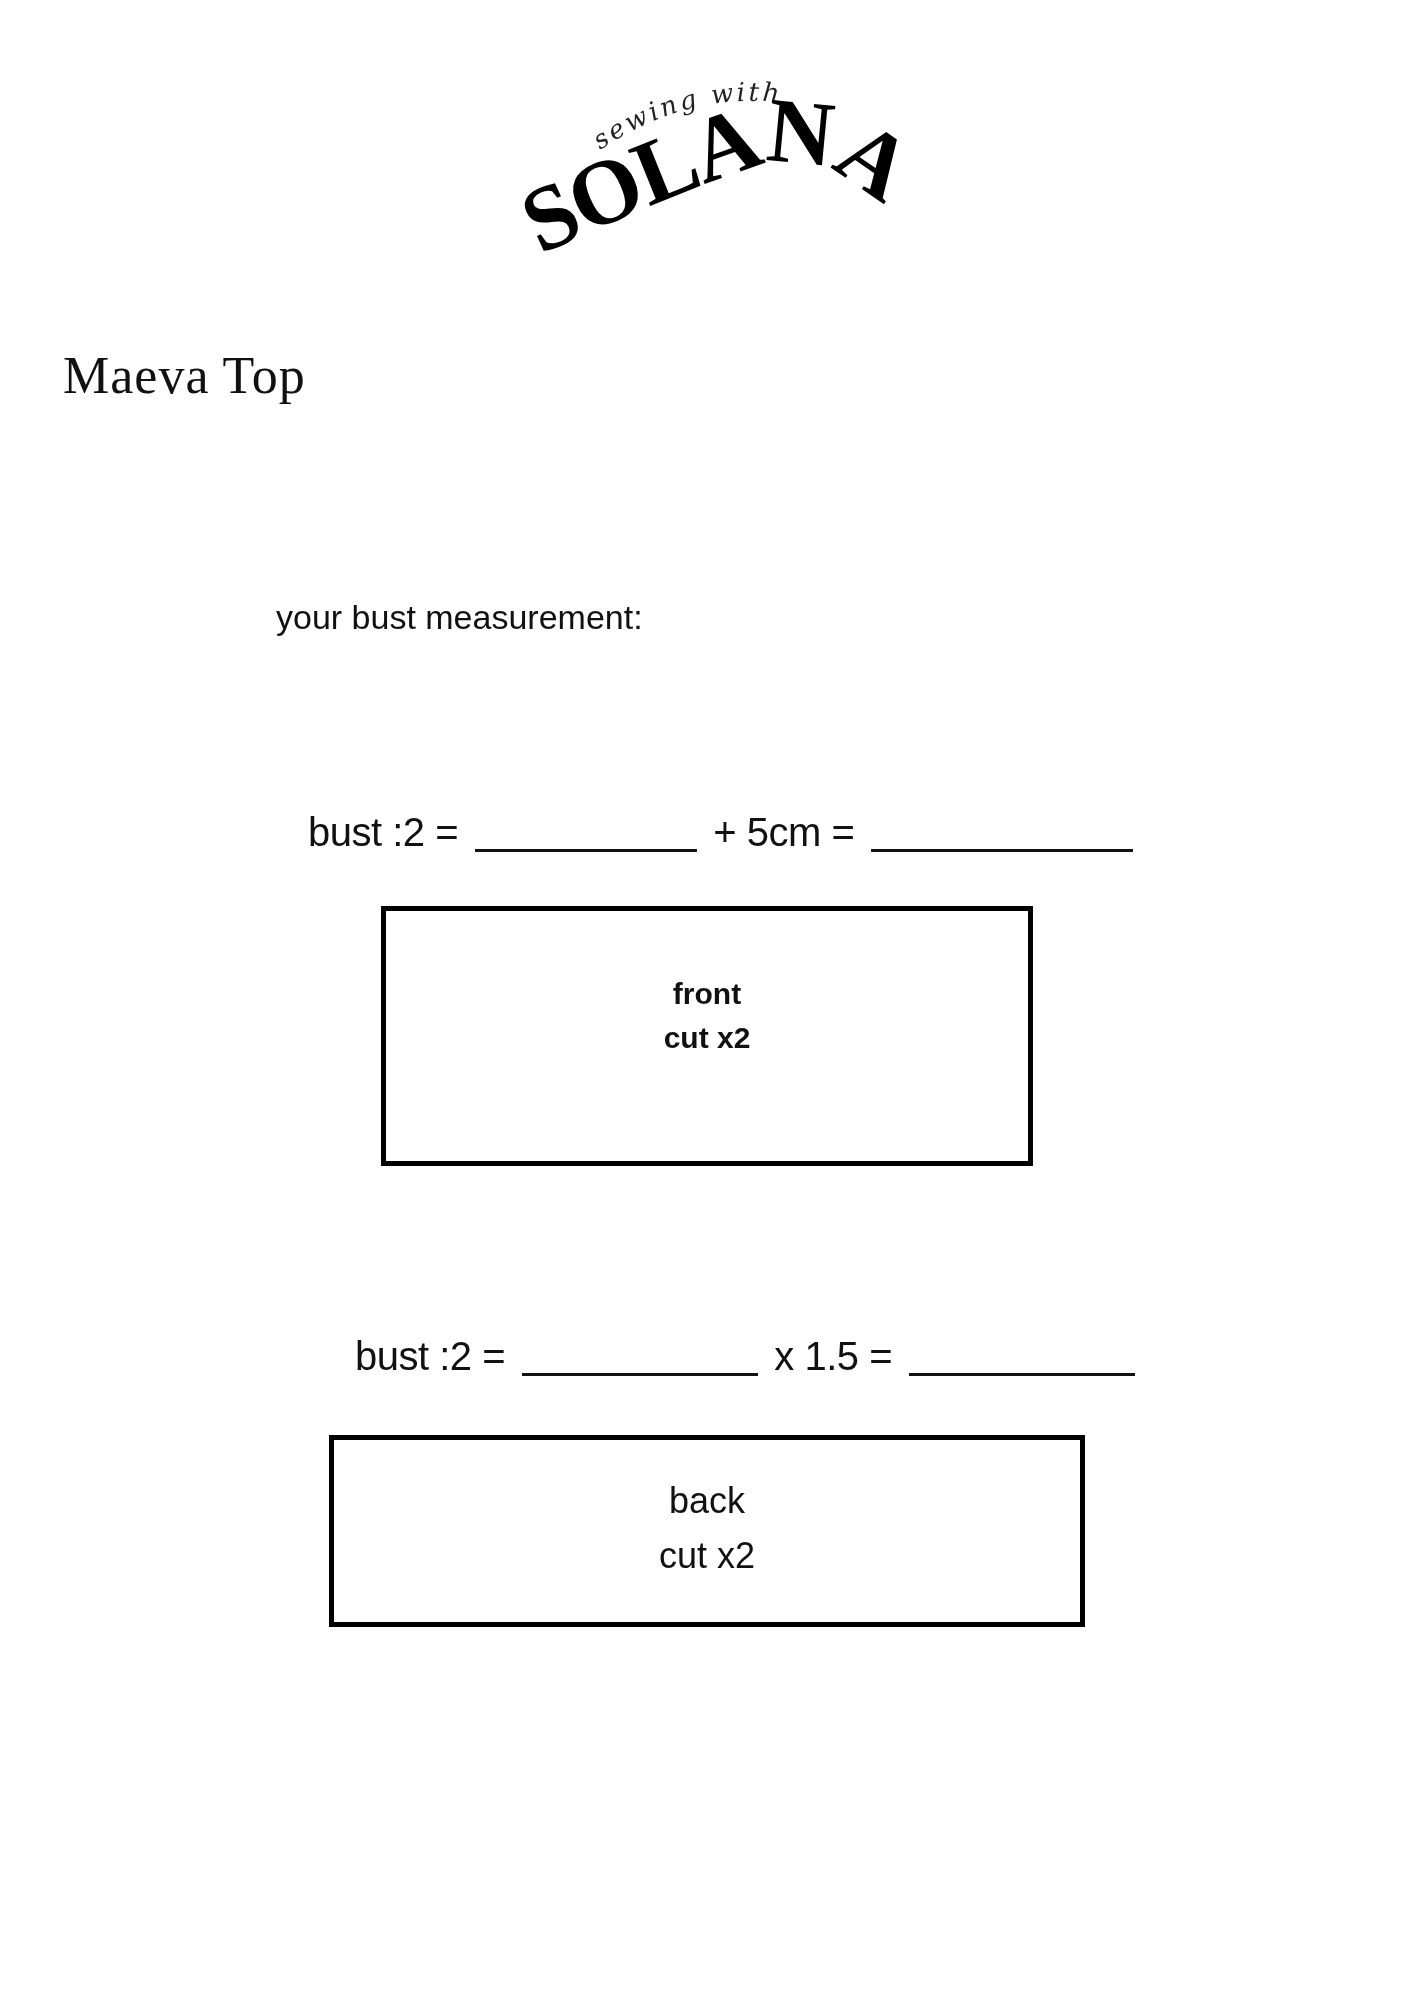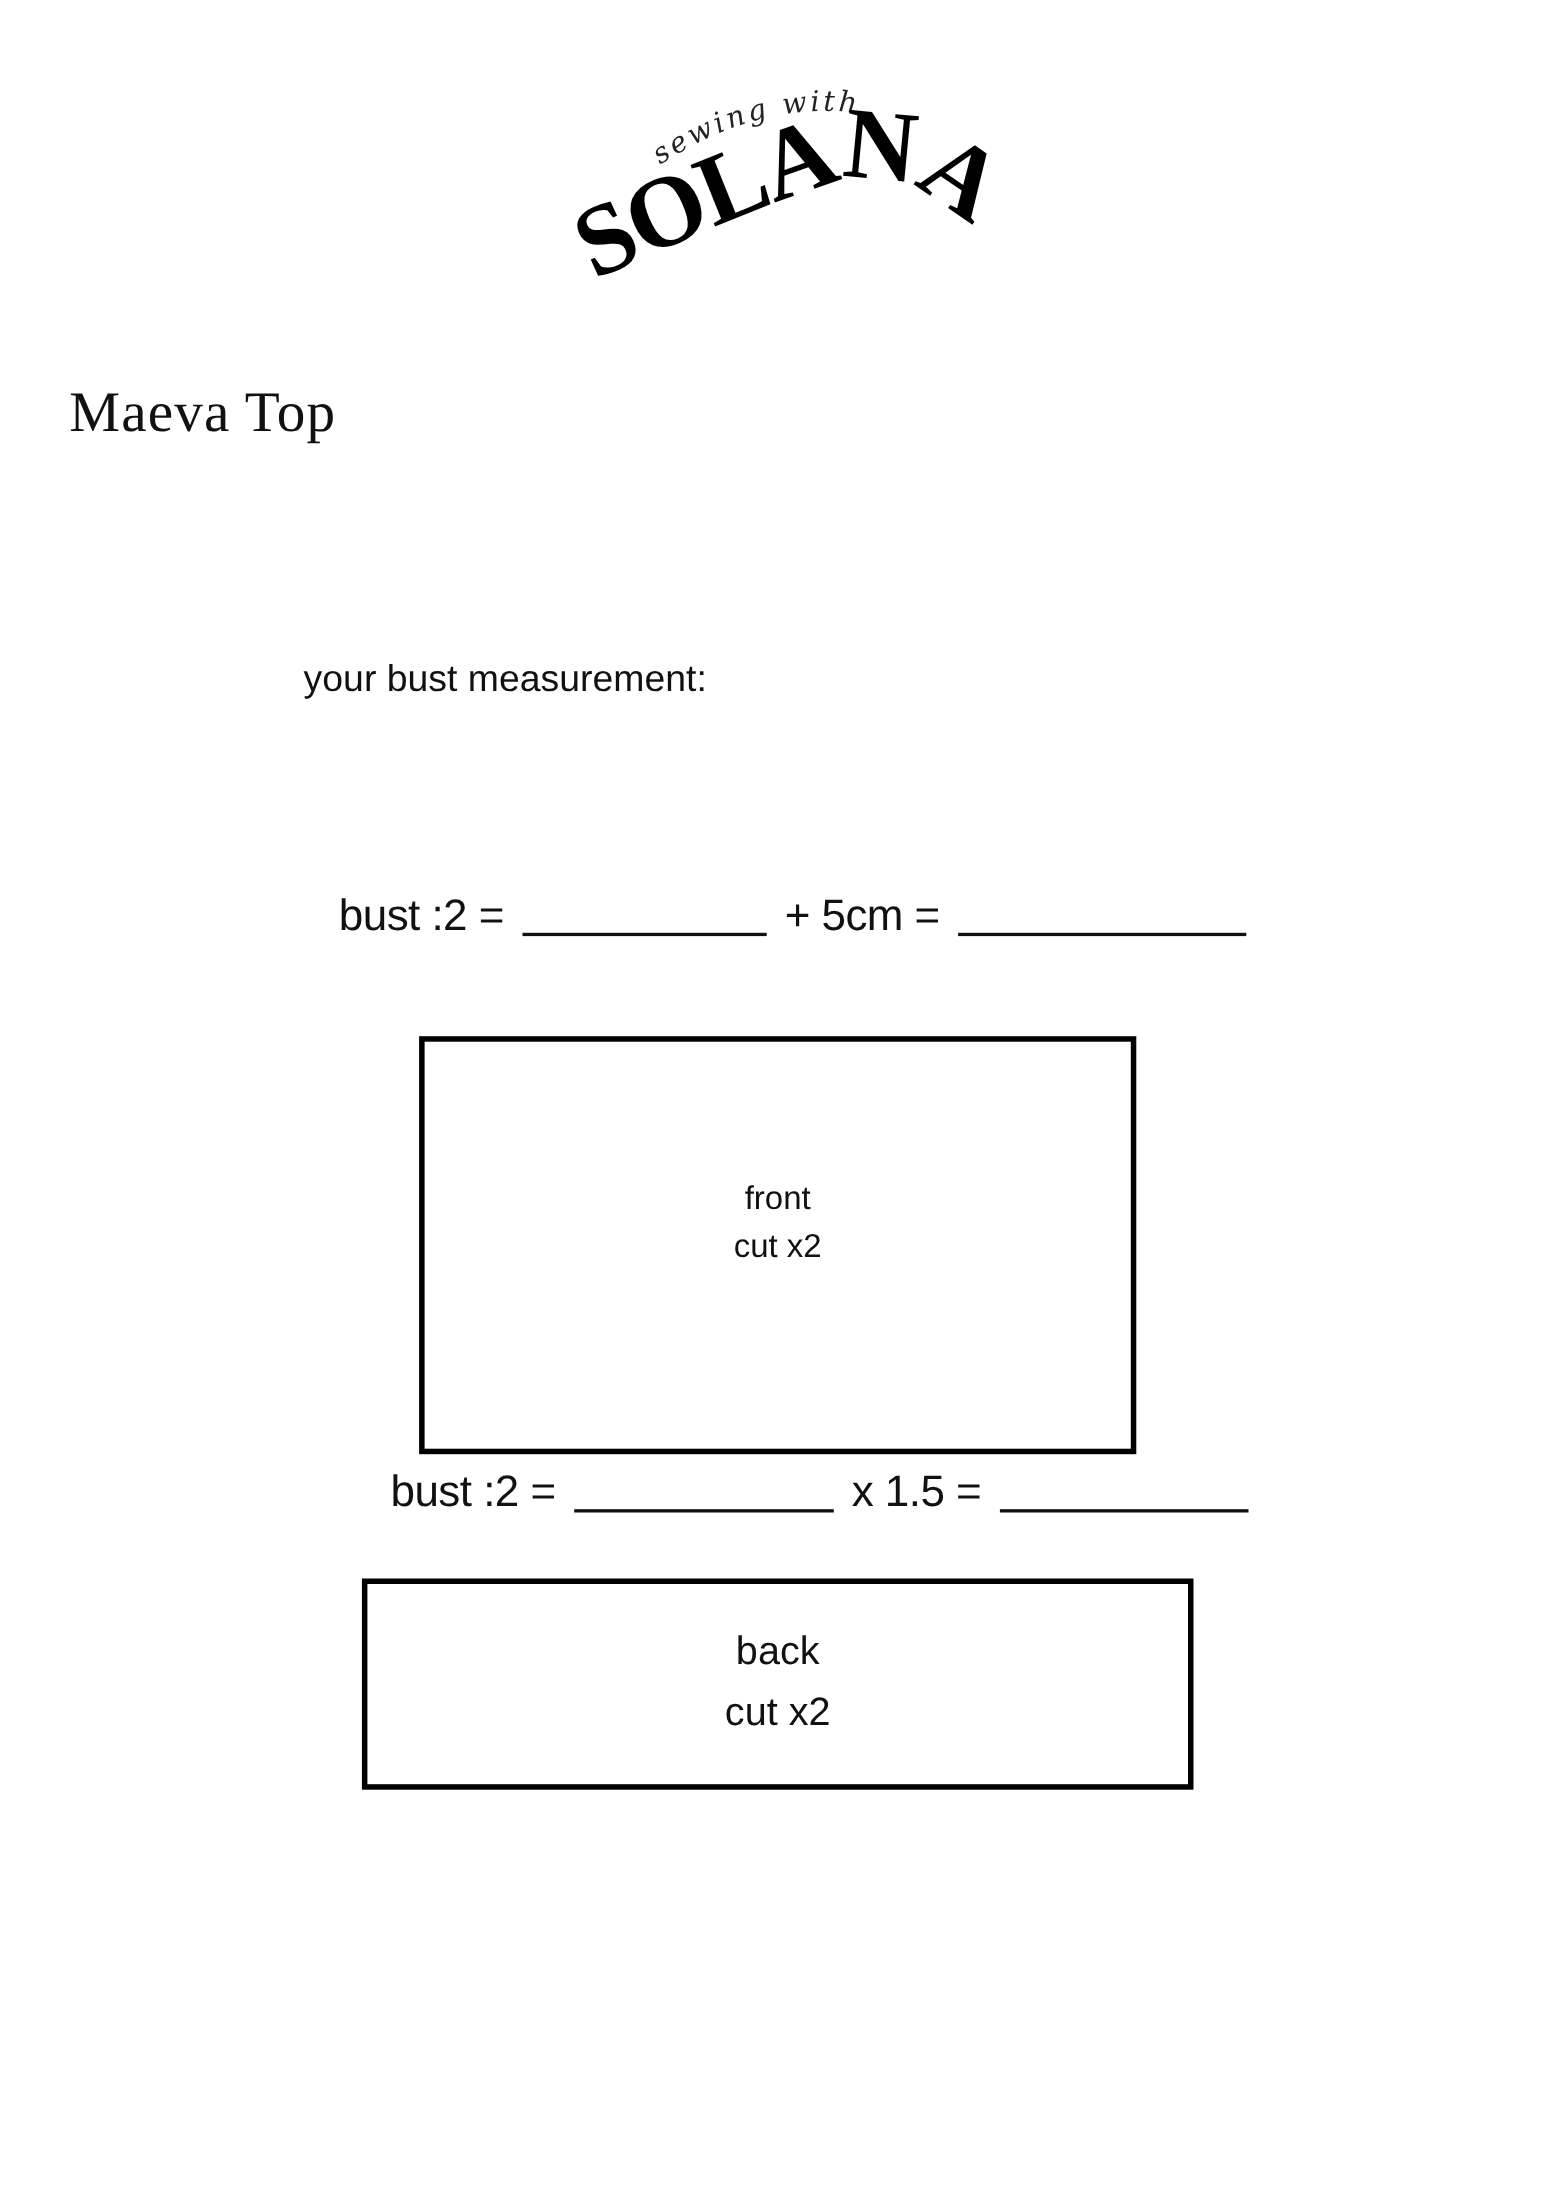--- a/index.html
+++ b/index.html
@@ -14,21 +14,21 @@
     .title { left: 0; width: 1414px; top: 350px; text-align: left; font-family: "Liberation Serif", "DejaVu Serif", serif; font-size: 52px; font-weight: 400; letter-spacing: 1px; line-height: 1; padding-left: 30px; box-sizing: border-box; margin-left: 33px; }
 
     .prompt { left: 264px; top: 600px; font-size: 34px; font-weight: 400; line-height: 1; color: #111; margin-left: 12px; }
 
     .formula { font-size: 40px; line-height: 1; white-space: nowrap; color: #111; letter-spacing: -0.5px; }
     .formula1 { left: 308px; top: 812px; }
     .formula2 { left: 355px; top: 1336px; text-align: center; }
     .blank { display: inline-block; border-bottom: 3px solid #111; vertical-align: baseline; height: 0; margin: 0 6px; position: relative; top: 6px; }
 
     .piece { border: 5px solid #000; box-sizing: border-box; display: flex; flex-direction: column; align-items: center; justify-content: center; }
-    .piece-front { left: 381px; top: 942px; width: 652px; height: 380px; }
+    .piece-front { left: 381px; top: 906px; width: 652px; height: 260px; font-weight: bold; }
     .piece-back  { left: 329px; top: 1435px; width: 756px; height: 192px; }
     .piece-front .lbl { font-size: 30px; line-height: 44px; padding-bottom: 40px; }
     .piece-back .lbl { font-size: 36px; line-height: 55px; padding-bottom: 6px; }
     .piece .lbl span { display: block; text-align: center; }
 
     .elastic { left: 0; width: 1414px; top: 1780px; text-align: center; font-size: 34px; line-height: 52px; padding-right: 10px; box-sizing: border-box; }
     .elastic span { display: block; }
   </style>
 </head>
 <body>

